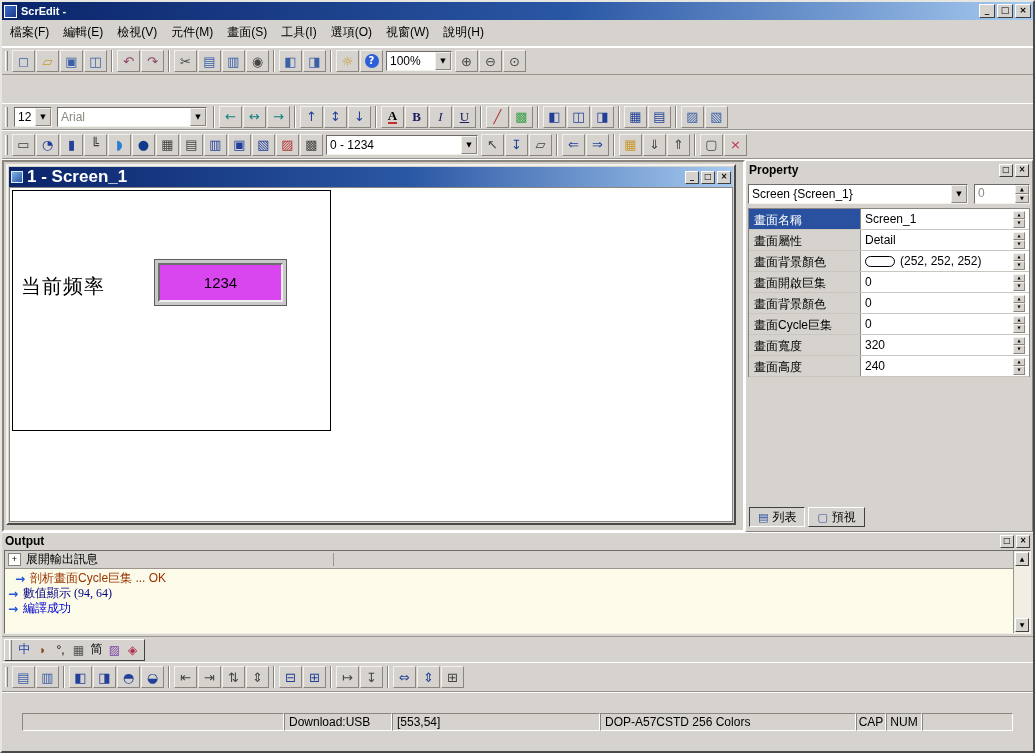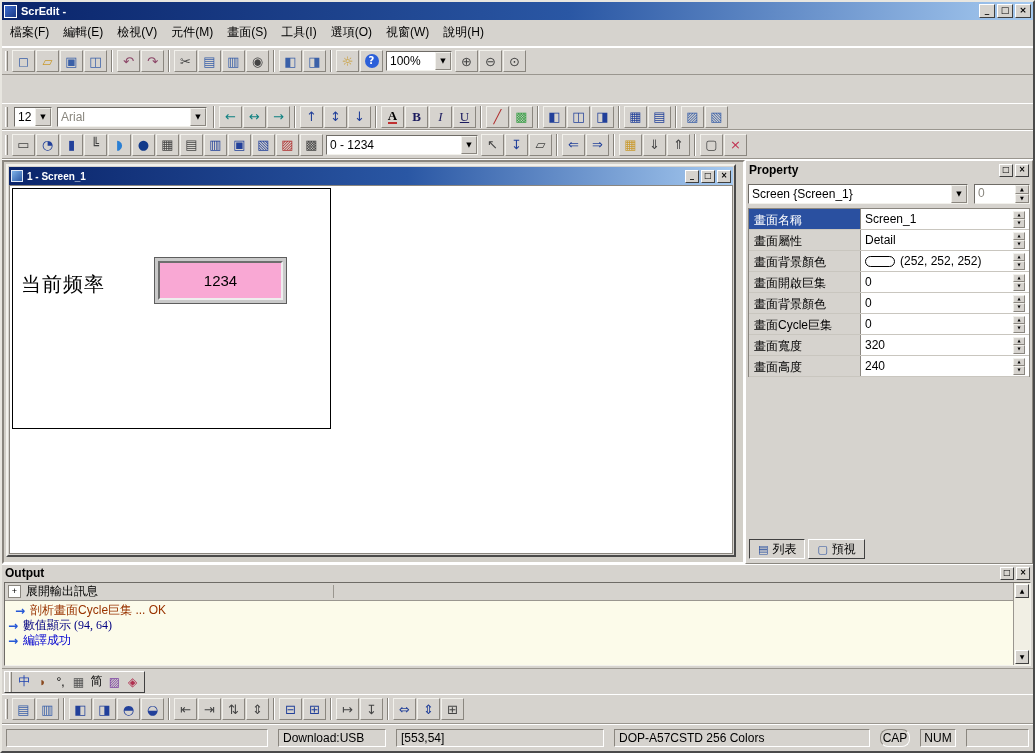--- a/index.html
+++ b/index.html
@@ -40,26 +40,26 @@
 .zoom-combo{width:66px;}
 .size-combo{width:38px;}
 .font-combo{width:150px;}
 .font-combo .ctext{color:#8a877f;}
 .elem-combo{width:152px;}
 .workspace{flex:1 1 auto;display:flex;min-height:0;border-top:1px solid #fff;}
 .mdi{flex:1;position:relative;background:#d2cfc8;border:2px solid;border-color:var(--dk) #fff #fff var(--dk);overflow:hidden;}
 .child{position:absolute;left:2px;top:2px;width:730px;height:429px;max-width:calc(100% - 7px);max-height:calc(100% - 7px);background:var(--chrome);border:2px solid;border-color:#f2f1ec #4a4a4a #4a4a4a #f2f1ec;display:flex;flex-direction:column;padding:1px;}
 .ctitle{flex:0 0 18px;background:linear-gradient(90deg,#0a246a 0%,#2a57a4 55%,#a6caf0 100%);display:flex;align-items:center;gap:4px;padding:0 2px;}
 .cicon{width:12px;height:12px;background:linear-gradient(135deg,#7fb2e8,#2a57a4);border:1px solid #dfe8f5;}
-.ctext2{color:#fff;font-weight:bold;font-size:10px;flex:1;white-space:nowrap;}
+.ctext2{color:#fff;font-weight:bold;font-size:17px;flex:1;white-space:nowrap;}
 .cclient{flex:1;background:#fff;position:relative;overflow:hidden;border:1px solid var(--dk);}
 .screen-rect{position:absolute;left:2px;top:2px;width:319px;height:241px;border:1px solid #000;background:#fff;}
 .canvas-label{position:absolute;left:8px;top:82px;font-size:20px;letter-spacing:1px;}
 .numdisp{position:absolute;left:141px;top:68px;width:133px;height:47px;background:#c9c9c9;border:1px solid #5e5e5e;padding:3px;}
-.numdisp-inner{width:100%;height:100%;background:#f9a8d4;border:2px solid;border-color:#6e6e6e #eeeeee #eeeeee #6e6e6e;display:flex;align-items:center;justify-content:center;font-size:15px;}
+.numdisp-inner{width:100%;height:100%;background:#d946ef;border:2px solid;border-color:#6e6e6e #eeeeee #eeeeee #6e6e6e;display:flex;align-items:center;justify-content:center;font-size:15px;}
 .property{flex:0 0 288px;width:288px;display:flex;flex-direction:column;background:var(--chrome);border:1px solid;border-color:#fff var(--dk) var(--dk) #fff;padding:1px 2px 2px;}
 .panel-header{flex:0 0 16px;display:flex;align-items:center;gap:2px;padding:0 1px;margin-bottom:4px;}
 .panel-title{font-weight:bold;flex:1;}
 .panel-btn{width:14px;height:13px;background:var(--chrome);border:1px solid;border-color:#fff var(--dkr) var(--dkr) #fff;font-size:8px;line-height:10px;text-align:center;font-weight:bold;font-family:"DejaVu Sans",sans-serif;}
 .prop-comborow{display:flex;gap:6px;margin:2px 0 4px;align-items:center;}
 .prop-comborow .combo{flex:1;margin:0;}
 .spin{flex:0 0 56px;width:56px;height:20px;display:flex;background:#fff;border:1px solid;border-color:#6e6b66 #f2f1ec #f2f1ec #6e6b66;}
 .spin-edit{flex:1;color:#8a877f;padding:1px 3px;}
 .spin-btns{flex:0 0 14px;display:flex;flex-direction:column;}
 .spin-b{flex:1;background:var(--chrome);border:1px solid;border-color:#f2f1ec var(--dk) var(--dk) #f2f1ec;font-size:5px;line-height:7px;text-align:center;font-family:"DejaVu Sans",sans-serif;}
@@ -87,27 +87,27 @@
 .output-lines{flex:1;padding:2px 3px;}
 .oline{height:15px;display:flex;align-items:center;gap:5px;}
 .oline.indent{padding-left:7px;}
 .oarrow{color:#2457d6;font-weight:bold;font-family:"DejaVu Sans",sans-serif;}
 .otext{white-space:nowrap;}
 .vscroll{flex:0 0 16px;background:#f1efe4;border-left:1px solid #9a968f;display:flex;flex-direction:column;justify-content:space-between;padding:1px;}
 .scroll-btn{width:14px;height:14px;background:var(--chrome);border:1px solid;border-color:#fff var(--dkr) var(--dkr) #fff;font-size:6px;line-height:12px;text-align:center;font-family:"DejaVu Sans",sans-serif;}
 .ime-row{flex:0 0 26px;display:flex;align-items:center;padding:1px 0 1px 2px;border-top:1px solid #9a968f;}
 .ime-bar{height:22px;display:flex;align-items:center;background:var(--chrome);border:1px solid;border-color:#fff var(--dkr) var(--dkr) #fff;padding:0 3px;gap:1px;}
 .ime-btn{min-width:17px;height:18px;display:flex;align-items:center;justify-content:center;padding:0 1px;}
-.statusbar{flex:0 0 23px;display:flex;gap:10px;padding:4px;align-items:stretch;border-top:1px solid #fff;}
+.statusbar{flex:0 0 23px;display:flex;gap:0;padding:20px;align-items:stretch;border-top:1px solid #fff;}
 .sbcell{border:1px solid;border-color:var(--dk) #fff #fff var(--dk);padding:1px 4px;display:flex;align-items:center;white-space:nowrap;overflow:hidden;}
 .sb0{flex:0 0 262px;}
 .sb1{flex:0 0 108px;}
 .sb2{flex:0 0 208px;}
 .sb3{flex:0 0 256px;}
-.sb4{flex:0 0 30px;justify-content:center;padding:1px 2px;border-radius:8px;}
+.sb4{flex:0 0 30px;justify-content:center;padding:1px 2px;}
 .sb5{flex:0 0 36px;justify-content:center;padding:1px 2px;}
 .sb6{flex:1;}
 </style>
 </head>
 <body>
 
 <div class="app">
 
   <div class="titlebar">
     <span class="app-icon"></span>

